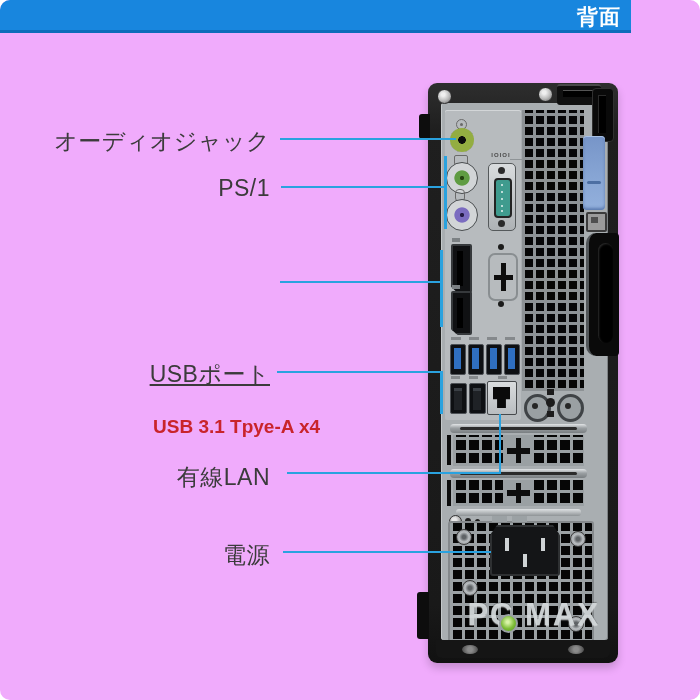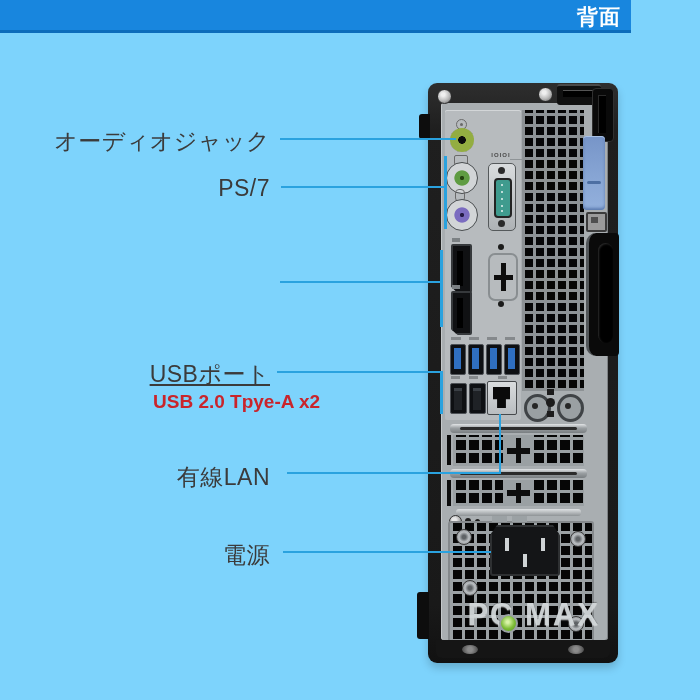--- a/index.html
+++ b/index.html
@@ -1,17 +1,17 @@
 <!DOCTYPE html>
 <html><head>
 <meta charset="utf-8">
 <style>
   html,body{margin:0;padding:0;background:#fff;}
-  #canvas{position:relative;width:700px;height:700px;background:#7dd3fc;overflow:hidden;
-          font-family:"Liberation Sans","DejaVu Sans",sans-serif;}
+  #canvas{position:relative;width:700px;height:700px;background:#f0abfc;overflow:hidden;
+          font-family:"Liberation Sans","DejaVu Sans",sans-serif;border-radius:10px;}
 
   
   .header-bar{position:absolute;left:0;top:0;width:631px;height:30px;background:#1886de;
               border-bottom:3px solid #0d6cba;z-index:4;}
   .header-title{position:absolute;right:10px;top:3px;color:#ffffff;font-size:21px;font-weight:bold;
                 letter-spacing:1px;}
 
   
   .lbl{position:absolute;color:#3b3b3b;font-size:23px;font-weight:400;white-space:nowrap;z-index:3;
        letter-spacing:0.5px;}
@@ -158,23 +158,23 @@
 </head>
 <body>
 
 <div id="canvas">
 
   <div class="header-bar">
     <div class="header-title">背面</div>
   </div>
 
   <div class="lbl lbl-right" style="top:126px;">オーディオジャック</div>
-  <div class="lbl lbl-right" style="top:175px;">PS/7</div>
+  <div class="lbl lbl-right" style="top:175px;">PS/1</div>
   <div class="lbl lbl-right" style="top:359px;text-decoration:underline;">USBポート</div>
-  <div class="note" style="top:391px;">USB 2.0 Tpye-A x2</div>
+  <div class="note" style="top:416px;">USB 3.1 Tpye-A x4</div>
   <div class="lbl lbl-right" style="top:462px;">有線LAN</div>
   <div class="lbl lbl-right" style="top:540px;">電源</div>
 
   <div class="cline" style="left:280px;top:138px;width:176px;height:2px;"></div>
   <div class="cline" style="left:281px;top:186px;width:165px;height:2px;"></div>
   <div class="cline" style="left:444px;top:156px;width:3px;height:73px;"></div>
   <div class="cline" style="left:280px;top:281px;width:162px;height:2px;"></div>
   <div class="cline" style="left:440px;top:250px;width:3px;height:77px;"></div>
   <div class="cline" style="left:277px;top:371px;width:165px;height:2px;"></div>
   <div class="cline" style="left:440px;top:371px;width:3px;height:43px;"></div>

